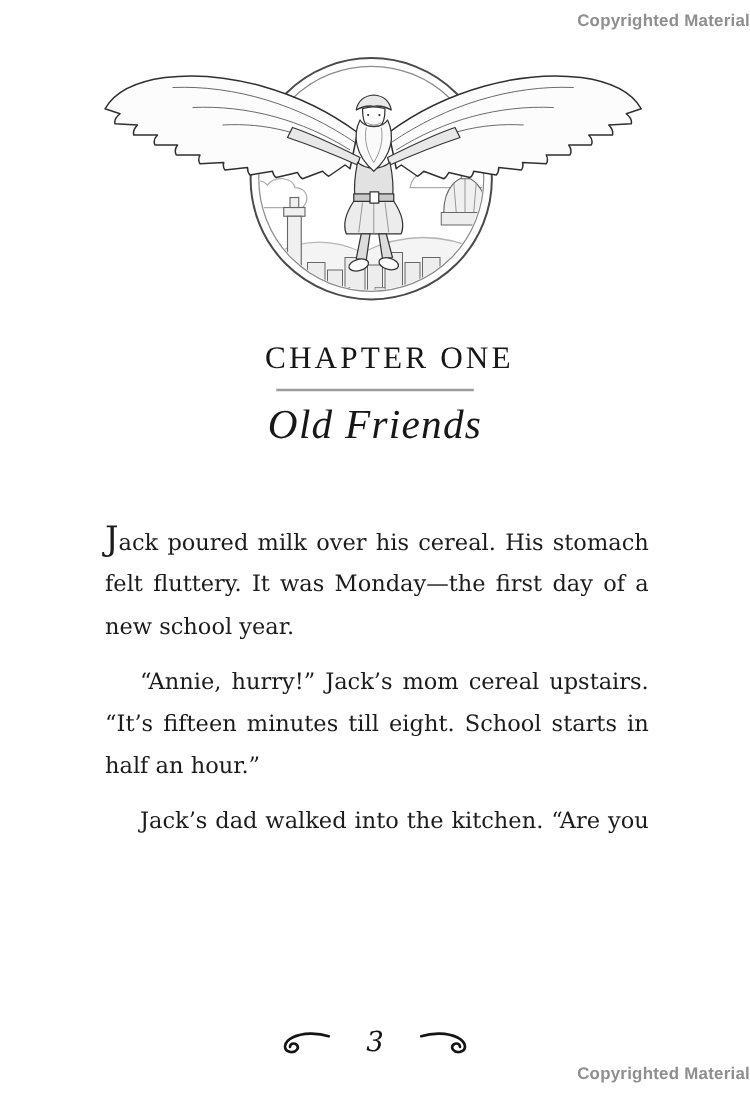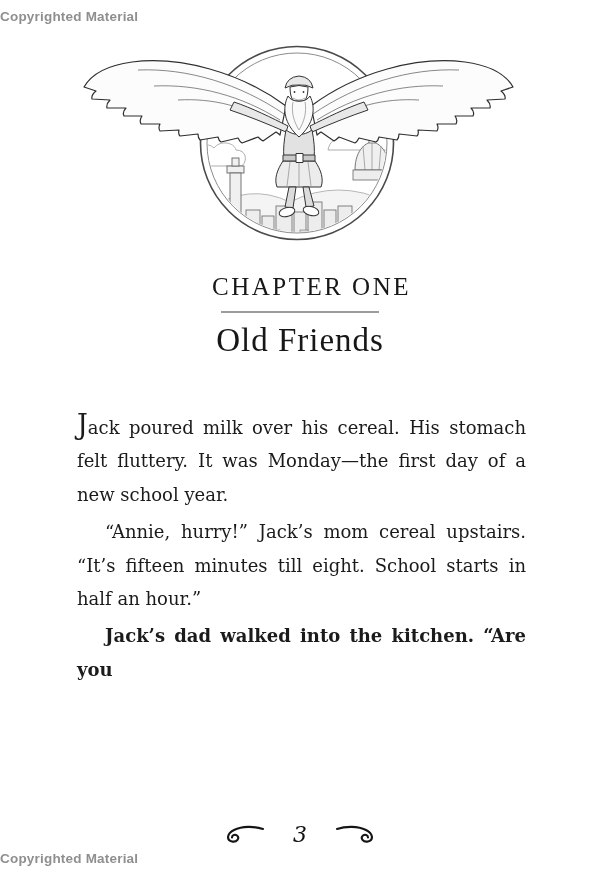--- a/index.html
+++ b/index.html
@@ -1,47 +1,47 @@
 <!DOCTYPE html>
 <html><head>
 <meta charset="utf-8">
 <style>
   html,body{margin:0;padding:0;background:#ffffff;}
   .page{
     position:relative;width:600px;height:886px;background:#ffffff;
     overflow:hidden;font-family:"DejaVu Serif", serif;color:#1b1b1b;
   }
   .copyright{
-    position:absolute;left:0;width:100%;text-align:left;
+    position:absolute;left:0;width:100%;text-align:right;
     font-family:"Liberation Sans", sans-serif;font-weight:bold;
     font-size:13.5px;color:#8f8f8f;letter-spacing:.2px;
   }
   .copyright.top{top:9px;}
   .copyright.bottom{top:851px;}
 
   .illo{position:absolute;left:80px;top:40px;width:440px;height:218px;}
   .illo svg{display:block;}
 
   .heading{position:absolute;left:0;top:272px;width:100%;text-align:center;color:#171717;}
   .chapter-label{
     font-family:"Liberation Serif", serif;font-size:25px;letter-spacing:2.5px;line-height:30px;margin-left:23px;
   }
   .rule{width:158px;height:1.5px;background:#9c9c9c;margin:9px auto 7px auto;}
   .chapter-title{
-    font-family:"Liberation Serif", serif;font-size:33px;letter-spacing:1px;line-height:40px;
+    font-family:"Liberation Serif", serif;font-size:33px;letter-spacing:1px;line-height:40px;font-style:italic;
   }
 
   .body-text{position:absolute;left:73px;top:404px;width:457px;}
   .body-text p{
-    margin:4px;font-size:18px;line-height:33.4px;text-align:justify;
+    margin:11px;font-size:18px;line-height:33.4px;text-align:justify;
     color:#1b1b1b;
   }
   .body-text p.indent{text-indent:28px;}
   .body-text p.first::first-letter{font-size:27px;}
-  .body-text p.cont{text-align-last:justify;font-weight:bold;}
+  .body-text p.cont{text-align-last:justify;}
 
   .footer{
     position:absolute;left:0;top:817px;width:100%;height:34px;
     display:flex;justify-content:center;align-items:center;gap:29px;
   }
   .page-num{font-family:"DejaVu Serif", serif;font-style:italic;font-size:22px;color:#141414;}
   .flourish{display:inline-flex;align-items:center;}
   .flourish.mirrored svg{transform:scaleX(-1);}
 </style>
 </head>

